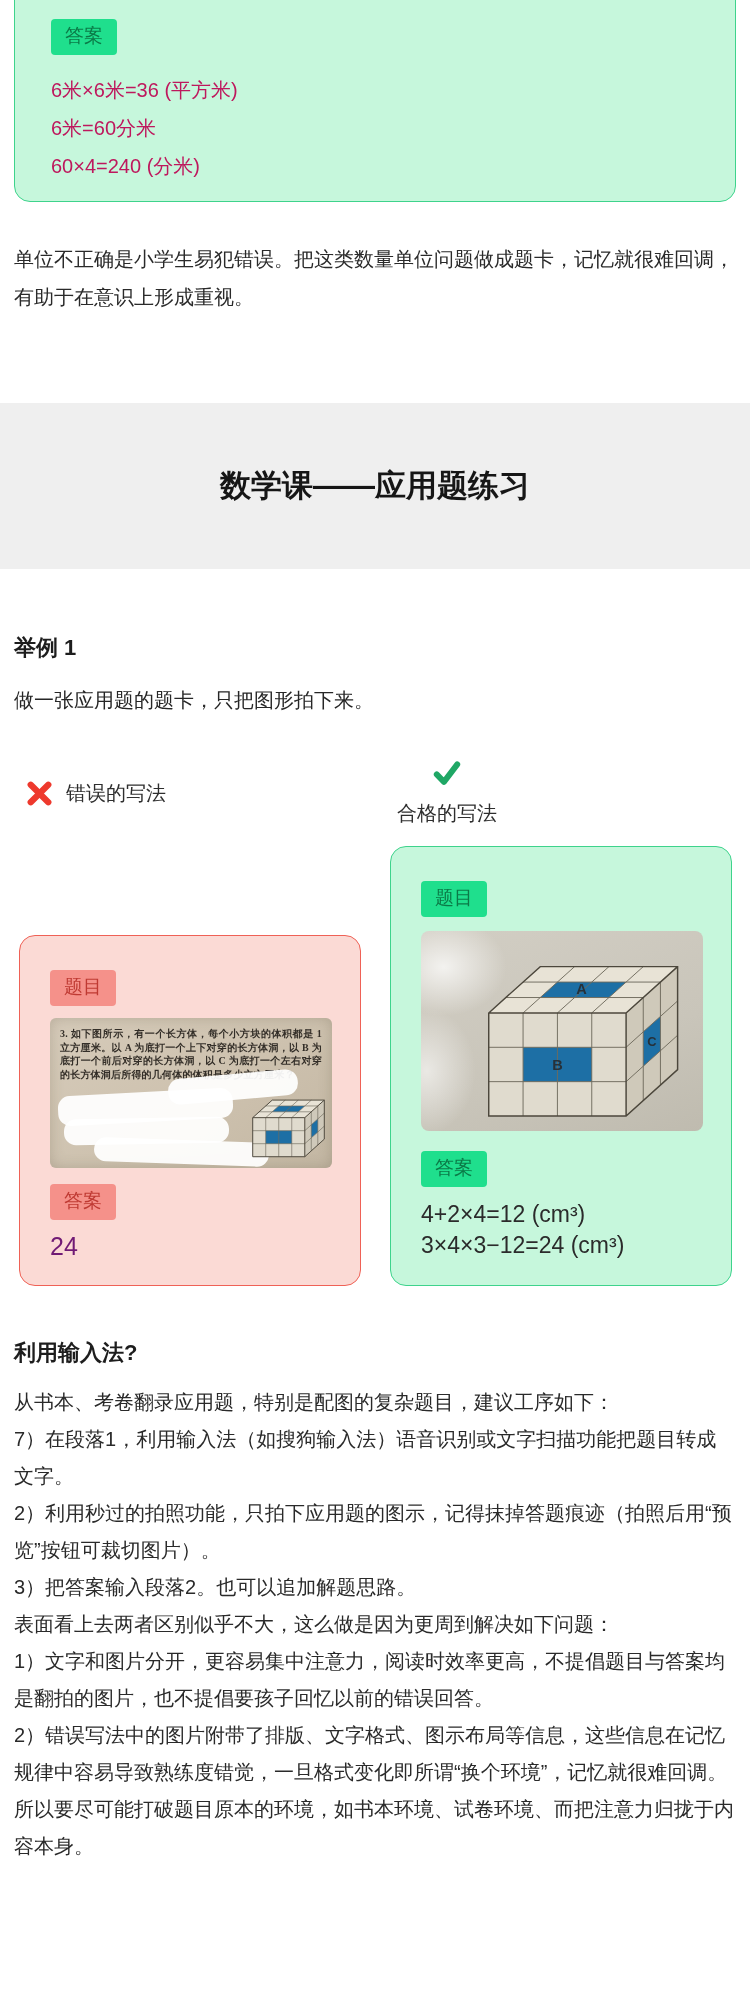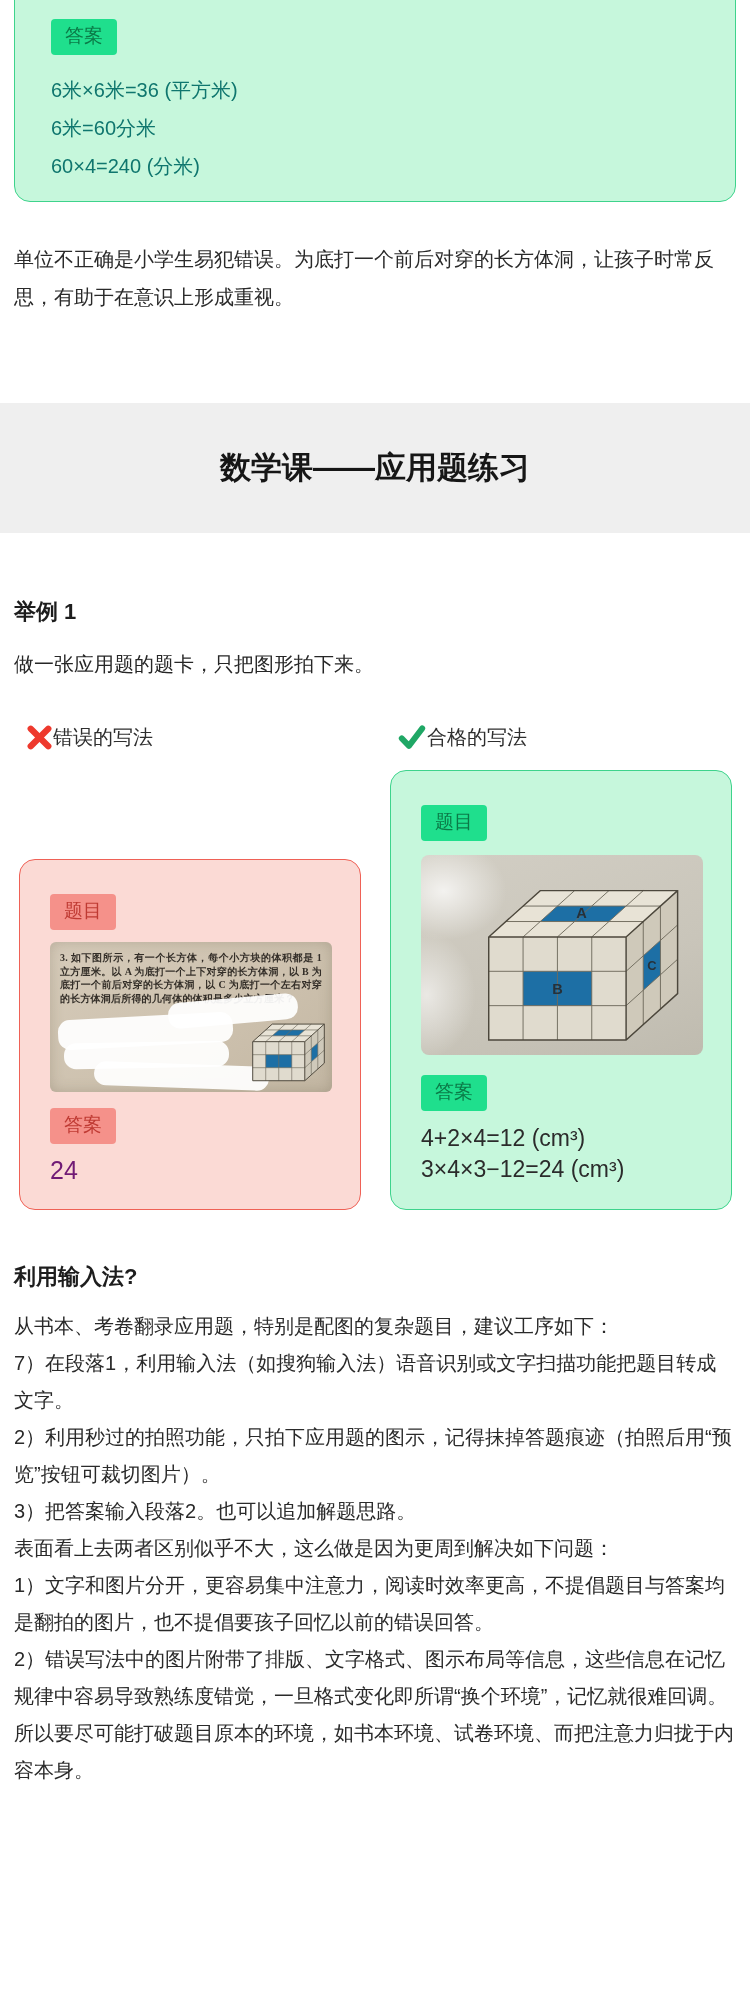--- a/index.html
+++ b/index.html
@@ -12,36 +12,36 @@
   .top-card{
     margin:-26px 14px 0;background:#c6f7dc;border:1px solid #3ed38c;
     border-radius:16px;padding:44px 36px 16px;box-sizing:border-box;
   }
   .badge{
     display:inline-block;border-radius:4px;padding:5px 14px 7px;
     font-size:19px;line-height:24px;
   }
   .badge.green{background:#1fdf8d;color:#0b7a47;}
   .badge.red{background:#f5918a;color:#bf3a33;}
-  .top-card .lines{margin-top:16px;font-size:20px;line-height:38px;color:#0f766e;}
+  .top-card .lines{margin-top:16px;font-size:20px;line-height:38px;color:#be185d;}
   
   .intro{margin:38px 14px 0;font-size:20px;line-height:38px;color:#2a2a2a;}
   
   .section-band{
-    margin-top:87px;height:130px;background:#efefef;
+    margin-top:87px;height:166px;background:#efefef;
     display:flex;align-items:center;justify-content:center;
   }
   .section-band .title{font-size:31px;font-weight:bold;color:#161616;}
   
   .example-heading{margin:64px 14px 8px;font-size:22px;line-height:30px;font-weight:bold;color:#1d1d1d;}
   .example-desc{margin:22px 14px 0;font-size:20px;line-height:30px;}
   .labels-row{display:flex;margin:44px 19px 0;}
-  .label-item{display:flex;align-items:center;font-size:20px;color:#2e2e2e;box-sizing:border-box;}
+  .label-item{display:flex;align-items:center;gap:13px;font-size:20px;color:#2e2e2e;box-sizing:border-box;}
   .label-item.wrong{width:342px;padding-left:7px;}
-  .label-item.right{margin-left:29px;padding-left:7px;}
+  .label-item.right{margin-left:29px;padding-left:7px;flex-direction:column;}
   .cards-row{display:flex;margin:19px 19px 0;gap:29px;align-items:flex-end;}
   .card{width:342px;box-sizing:border-box;border-radius:16px;padding:34px 30px 24px;}
   .card.wrong{background:#fbdad5;border:1px solid #ef6156;}
   .card.right{background:#c6f7dc;border:1px solid #3ed38c;}
   
   .photo-wrong{
     position:relative;margin-top:12px;width:282px;height:150px;border-radius:6px;
     overflow:hidden;box-sizing:border-box;padding:9px 10px;
     background:linear-gradient(145deg,#d6cbba 0%,#cdc1ae 55%,#c3b7a3 100%);
     box-shadow:inset 0 0 14px rgba(90,80,60,.25);
@@ -81,21 +81,21 @@
 
 <div class="top-card">
   <span class="badge green">答案</span>
   <div class="lines">
     <div>6米×6米=36 (平方米)</div>
     <div>6米=60分米</div>
     <div>60×4=240 (分米)</div>
   </div>
 </div>
 
-<div class="intro">单位不正确是小学生易犯错误。为底打一个前后对穿的长方体洞，让孩子时常反思，有助于在意识上形成重视。</div>
+<div class="intro">单位不正确是小学生易犯错误。把这类数量单位问题做成题卡，记忆就很难回调，有助于在意识上形成重视。</div>
 
 <div class="section-band">
   <div class="title">数学课——应用题练习</div>
 </div>
 
 <div class="example-heading">举例 1</div>
 <div class="example-desc">做一张应用题的题卡，只把图形拍下来。</div>
 
 <div class="labels-row">
   <div class="label-item wrong">

